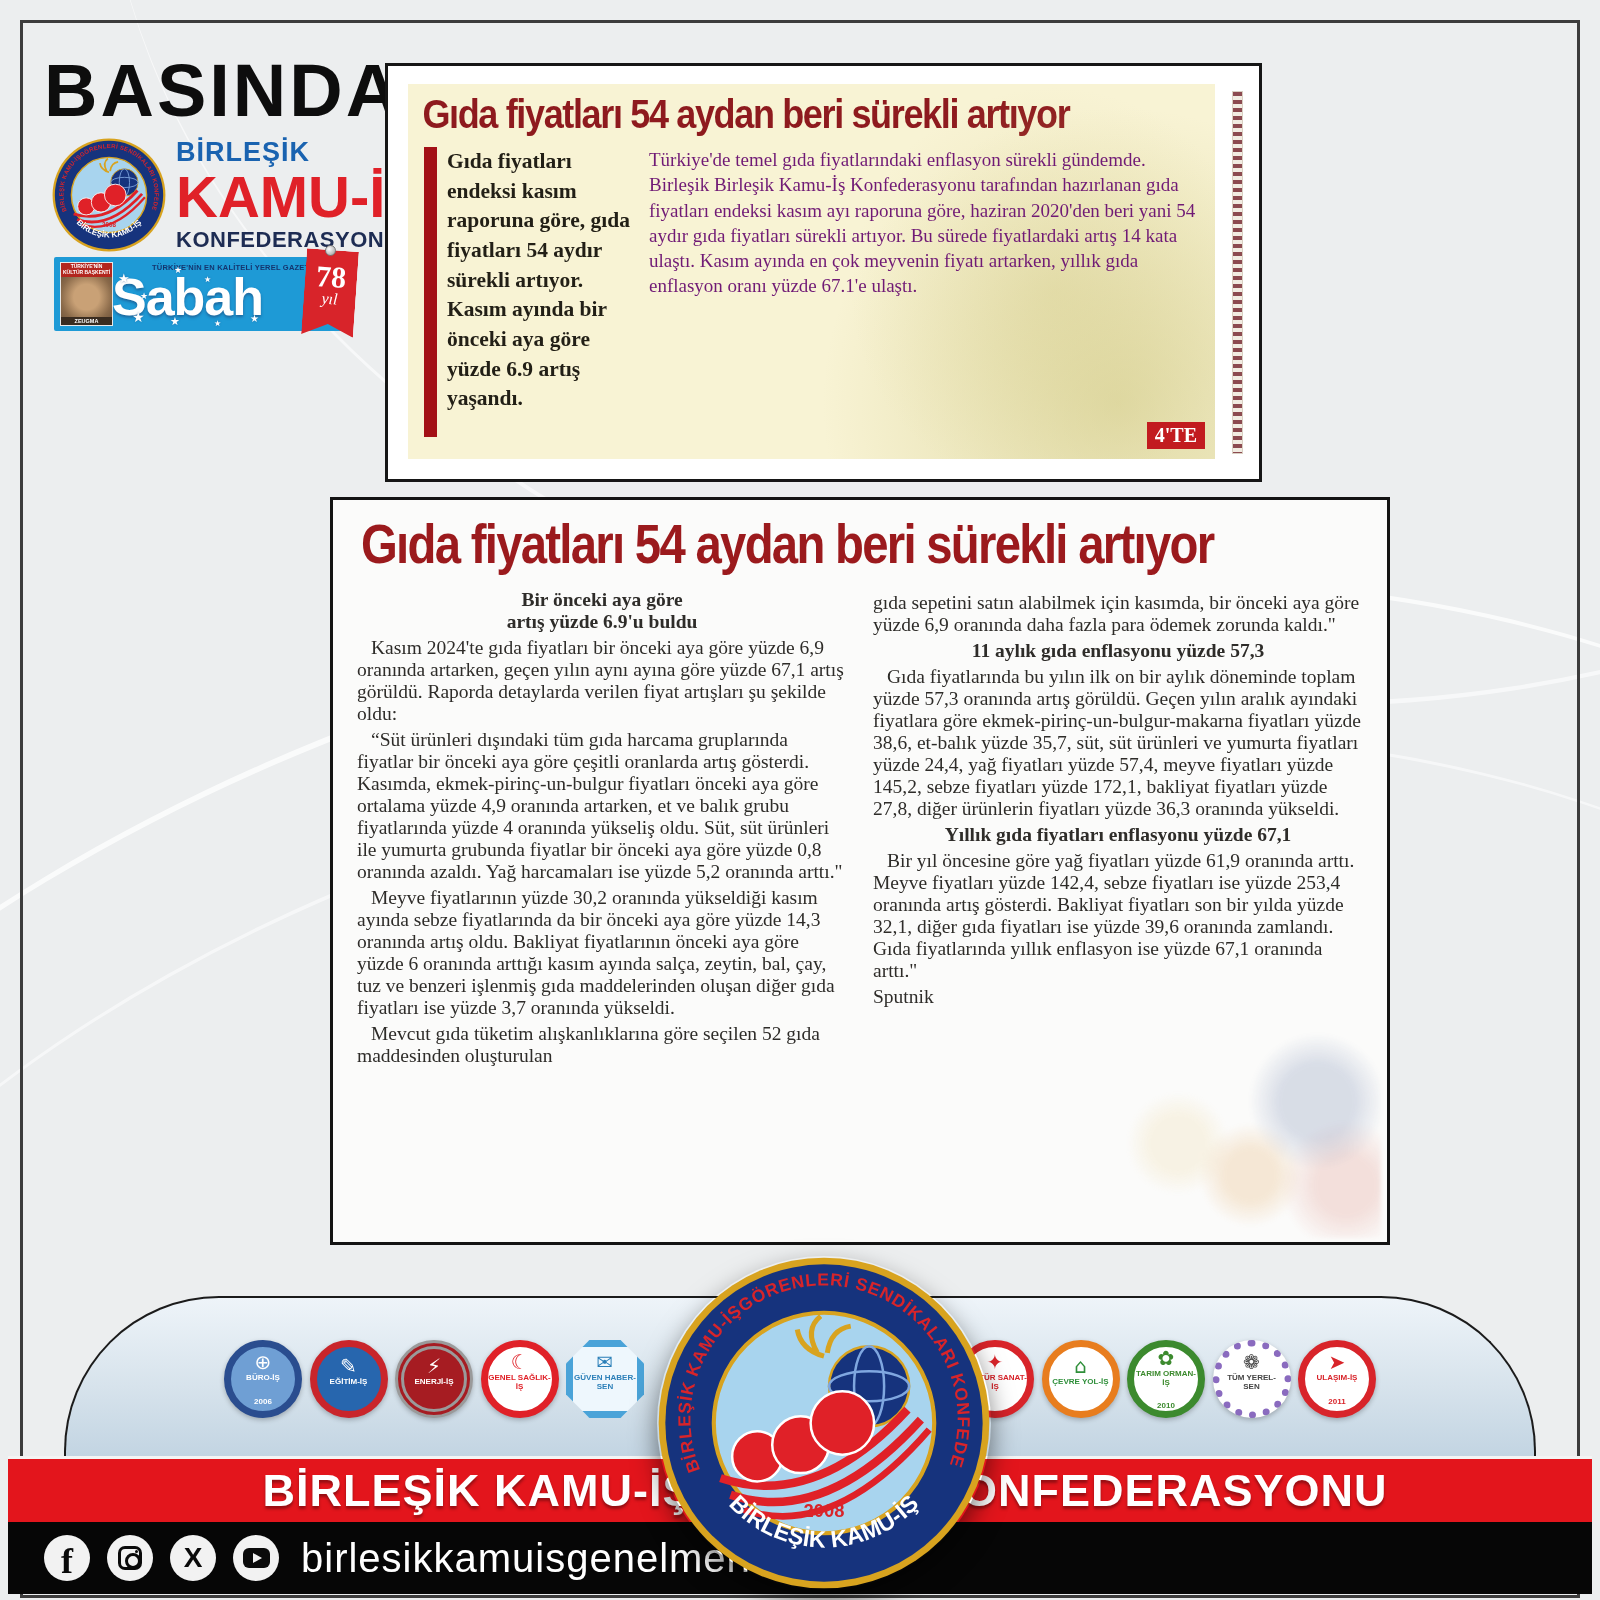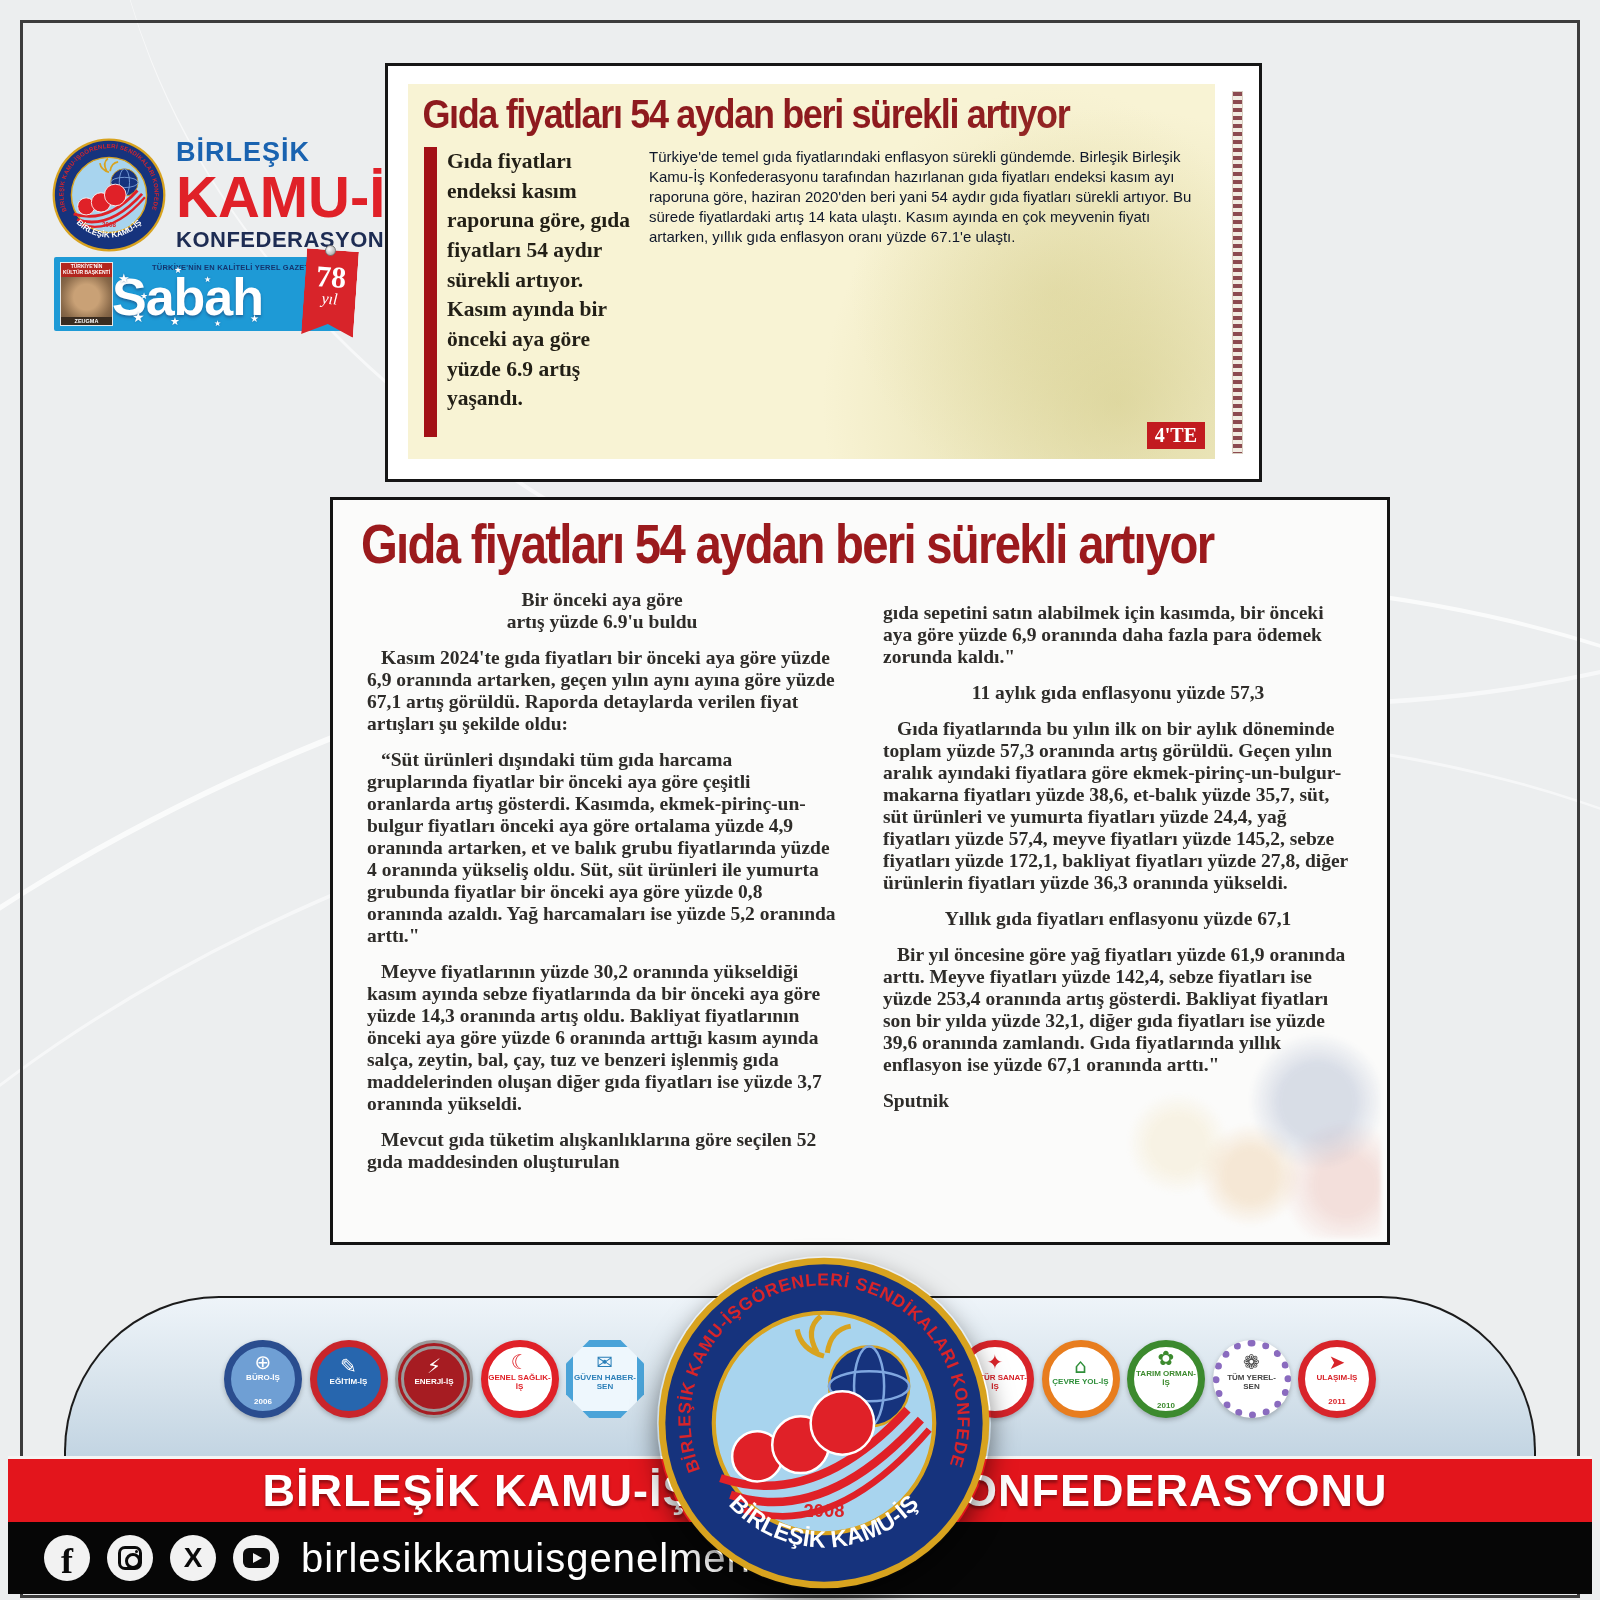--- a/index.html
+++ b/index.html
@@ -42,33 +42,33 @@
   .teaser{position:absolute;left:385px;top:63px;width:877px;height:419px;background:#ffffff;border:3px solid #161616;z-index:2;}
   .teaser-panel{position:absolute;left:20px;top:18px;right:44px;bottom:20px;background:#f8f3d4;overflow:hidden;}
   .teaser-panel::after{content:"";position:absolute;inset:0;background:
       radial-gradient(circle at 88% 85%, rgba(196,188,108,.45), transparent 38%),
       radial-gradient(circle at 80% 55%, rgba(210,200,130,.3), transparent 30%);pointer-events:none;}
   .teaser-headline{white-space:nowrap;font-weight:700;font-size:40px;letter-spacing:-1.5px;color:#8e1a1e;
       padding:8px 0 4px 16px;transform:scaleX(.9);transform-origin:left center;}
   .teaser-body{display:flex;padding:6px 14px 0 16px;position:relative;z-index:1;}
   .teaser-redbar{width:13px;background:#a31016;min-height:290px;margin-right:10px;}
   .teaser-lead{width:188px;font-family:"Liberation Serif",serif;font-weight:700;font-size:21.5px;line-height:1.38;color:#221f16;}
-  .teaser-right{flex:1;padding:0 4px 0 14px;font-family:Liberation Sans, sans-serif;font-size:15px;line-height:1.33;color:#0f172a;}
+  .teaser-right{flex:1;padding:0 4px 0 14px;font-family:Liberation Serif, serif;font-size:19px;line-height:1.33;color:#701a75;}
   .teaser-badge{position:absolute;right:10px;bottom:10px;background:#c21b1f;color:#fff;
       font-family:"Liberation Serif",serif;font-weight:700;font-size:20px;padding:2px 8px;z-index:2;}
   .perforation{position:absolute;right:17px;top:26px;bottom:26px;width:9px;z-index:3;
       background:repeating-linear-gradient(180deg,#8c4a50 0 4px,#f1ece2 4px 8px);outline:1px solid #d9cfc2;}
 
   
   .article{position:absolute;left:330px;top:497px;width:1060px;height:748px;background:#fbfbfa;border:3px solid #131313;z-index:2;overflow:hidden;}
   .article-headline{white-space:nowrap;font-weight:700;font-size:55px;letter-spacing:-2px;color:#9b1a1d;
       margin:12px 0 2px 28px;transform:scaleX(.86);transform-origin:left center;}
   .article-cols{display:flex;gap:18px;padding:10px 20px 0 20px;}
   .art-col{flex:1;min-width:0;}
-  .art-par{font-family:"Liberation Serif",serif;font-size:19.5px;line-height:22px;color:#2e2c29;text-indent:14px;margin:14px;font-weight:bold;}
+  .art-par{font-family:"Liberation Serif",serif;font-size:19.5px;line-height:22px;color:#2e2c29;text-indent:14px;margin:4px;}
   .art-par.t-h{font-weight:700;text-align:center;text-indent:0;white-space:pre-line;margin:1px 0;}
   .art-par.t-cont,.art-par.t-sig{text-indent:0;}
   .art-watermark{position:absolute;right:6px;bottom:4px;width:290px;height:210px;filter:blur(2px);opacity:.55;pointer-events:none;background:
       radial-gradient(circle at 78% 35%, rgba(70,95,150,.35) 0 14%, transparent 26%),
       radial-gradient(circle at 55% 70%, rgba(222,150,60,.35) 0 12%, transparent 24%),
       radial-gradient(circle at 88% 75%, rgba(200,70,50,.28) 0 10%, transparent 22%),
       radial-gradient(circle at 30% 55%, rgba(230,200,120,.3) 0 12%, transparent 22%);}
 
   
   .band{position:absolute;left:64px;top:1296px;width:1472px;height:162px;z-index:3;
@@ -111,20 +111,21 @@
 </style>
 </head>
 <body>
 
 <div id="canvas">
   <div class="swoosh sw1"></div>
   <div class="swoosh sw2"></div>
   <div class="swoosh sw3"></div>
   <div class="outer-frame"></div>
 
+  <div class="basinda">BASINDA</div>
 
   <div class="org-block">
     <svg class="header-emblem" viewBox="0 0 200 200">
       <circle cx="100" cy="100" r="99" fill="#d8a31f"></circle>
       <circle cx="100" cy="100" r="95" fill="#16337d"></circle>
       <circle cx="100" cy="100" r="66" fill="#a8d4ee" stroke="#d8a31f" stroke-width="2.5"></circle>
       <defs>
         <path id="e1top" d="M 26,128 A 80,80 0 1 1 174,128" fill="none"></path>
         <path id="e1bot" d="M 27,122 A 77,77 0 0 0 173,122" fill="none"></path>
       </defs>

